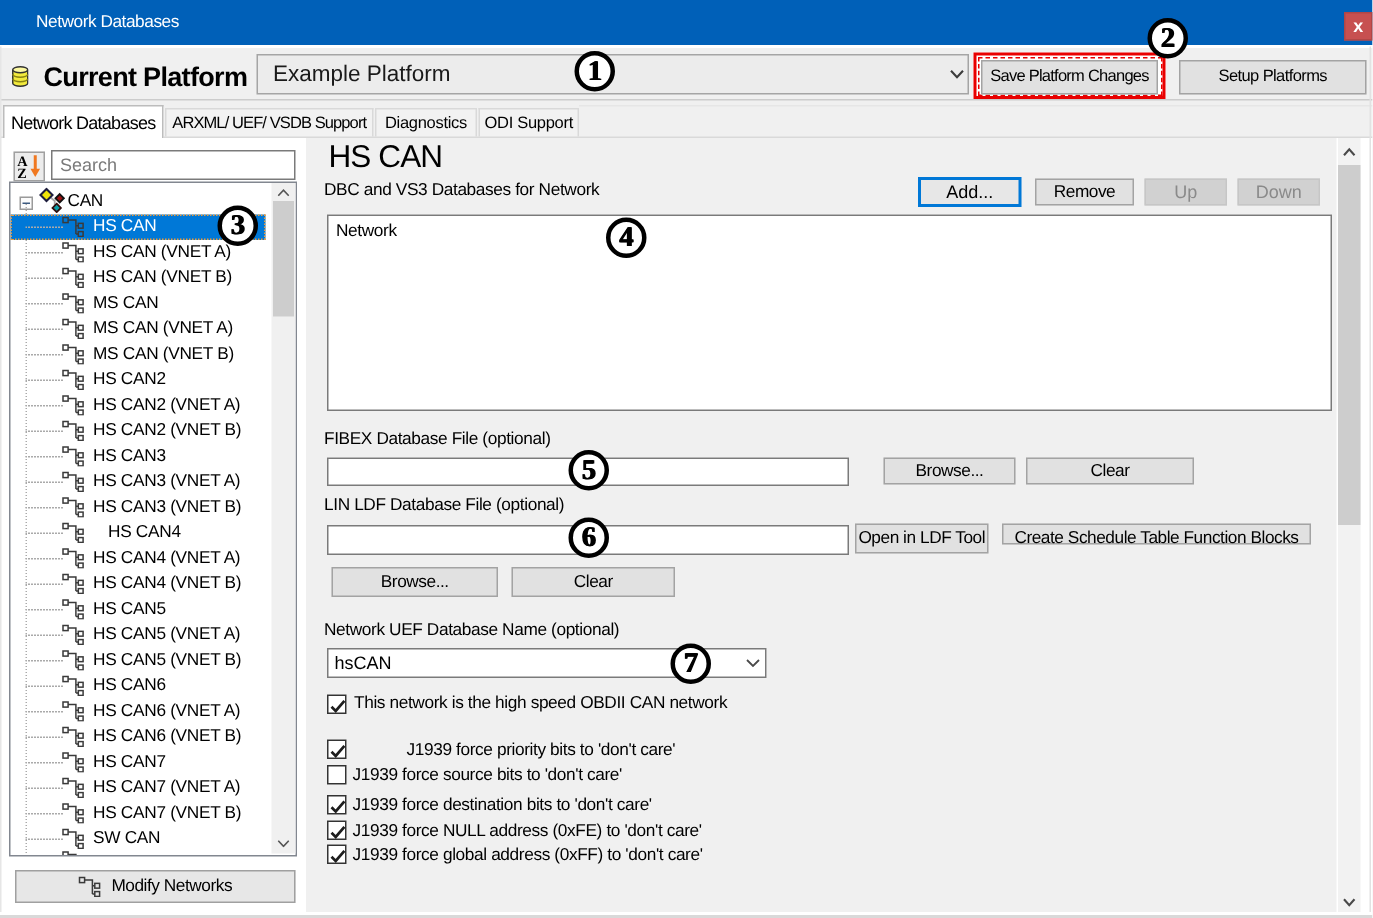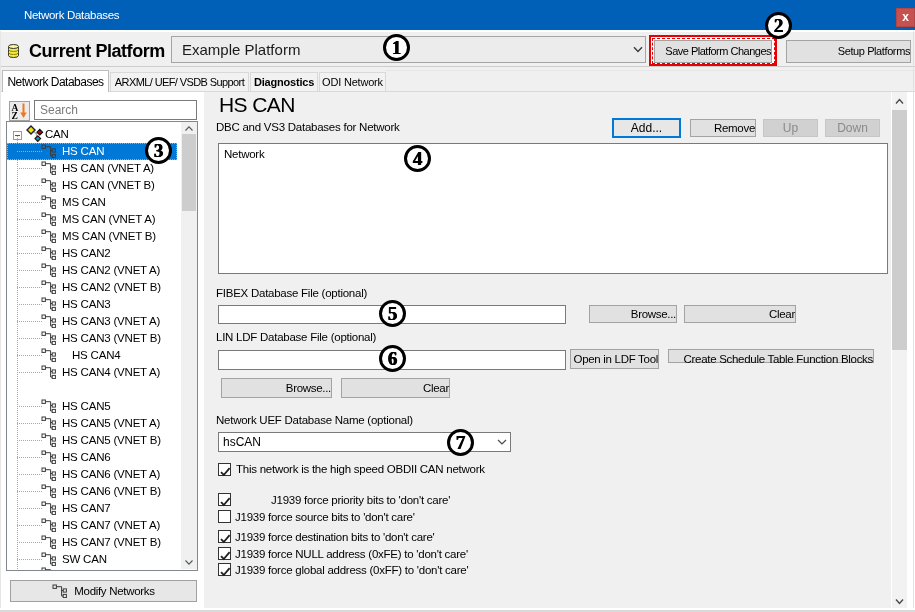--- a/index.html
+++ b/index.html
@@ -6,21 +6,21 @@
 html,body { width:915px; height:612px; }
 body { font-family:"Liberation Sans",sans-serif; position:relative; background:#ffffff; overflow:hidden; }
 .abs { position:absolute; }
 .titlebar { left:0; top:0; width:915px; height:30px; background:#0060b8; }
 .title-text { left:24px; top:9px; color:#ffffff; font-size:11.5px; letter-spacing:-0.3px; }
 .closebtn { left:896px; top:8px; width:19px; height:19px; background:#c75050; border:1px solid #b04646; color:#fff; font-size:12px; font-weight:bold; text-align:center; line-height:17px; }
 .whiteline { left:0; top:30px; width:915px; height:2px; background:#ffffff; }
 .toolbar { left:0; top:32px; width:915px; height:34px; background:#f0f0f0; }
 .curplat { left:29px; top:41px; font-size:18px; font-weight:bold; color:#000; letter-spacing:-0.45px; }
 .combo1 { left:171px; top:36px; width:475px; height:27px; background:#ececec; border:1px solid #a5a5a5; font-size:15px; color:#1a1a1a; line-height:25px; padding-left:10px; }
-.btn { background:#e1e1e1; border:1px solid #a3a3a3; font-size:11.5px; color:#000; text-align:right; white-space:nowrap; letter-spacing:-0.3px; }
+.btn { background:#e1e1e1; border:1px solid #a3a3a3; font-size:11.5px; color:#000; text-align:center; white-space:nowrap; letter-spacing:-0.3px; }
 .savebtn { left:654px; top:40px; width:118px; height:23px; line-height:21px; letter-spacing:-0.5px; font-size:11px; }
 .setupbtn { left:786px; top:40px; width:125px; height:23px; line-height:21px; font-size:11px; letter-spacing:-0.4px; }
 .redrect { left:649px; top:35px; width:128px; height:31px; border:2px solid #e90000; background:#ffffff; }
 .redrect-in { left:0.5px; top:0.5px; width:123px; height:26px; border:1px dashed #e90000; }
 .tabline { left:0; top:66px; width:915px; height:1px; background:#cccccc; }
 .tabstrip { left:0; top:66px; width:915px; height:26px; background:#f0f0f0; }
 .tab { position:absolute; font-size:11px; color:#000; text-align:center; border:1px solid #d9d9d9; border-bottom:none; background:#f2f2f2; white-space:nowrap; letter-spacing:-0.2px; }
 .tab-active { left:2px; top:70px; width:107px; height:22px; background:#ffffff; border:1px solid #bcbcbc; border-bottom:none; line-height:22px; z-index:3; font-size:12px; letter-spacing:-0.5px; }
 .tabs-bottom { left:0; top:91px; width:915px; height:1px; background:#d9d9d9; }
 .panel { left:204px; top:92px; width:687px; height:516px; background:#f0f0f0; }
@@ -80,22 +80,22 @@
   </svg>
 <div class="abs redrect">
     <div class="abs redrect-in"></div>
   </div>
 <div class="abs btn savebtn">Save Platform Changes</div>
 <div class="abs btn setupbtn">Setup Platforms</div>
 
 <div class="abs tabstrip"></div>
 <div class="abs tabline"></div>
 <div class="tab" style="left:110px;top:72px;width:139px;height:19px;line-height:19px;letter-spacing:-0.6px;">ARXML/ UEF/ VSDB Support</div>
-<div class="tab" style="left:250px;top:72px;width:68px;height:19px;line-height:19px;font-weight:bold;">Diagnostics</div>
-<div class="tab" style="left:319px;top:72px;width:67px;height:19px;line-height:19px;">ODI Network</div>
+<div class="tab" style="left:250px;top:72px;width:68px;height:19px;line-height:19px;">Diagnostics</div>
+<div class="tab" style="left:319px;top:72px;width:67px;height:19px;line-height:19px;">ODI Support</div>
 <div class="abs tabs-bottom"></div>
 <div class="abs" style="left:386px;top:70px;width:529px;height:1px;background:#e6e6e6;"></div>
 <div class="tab tab-active">Network Databases</div>
 
 <div class="abs panel"></div>
 <div class="lbl" style="left:219px;top:93px;font-size:21px;letter-spacing:-0.6px;">HS CAN</div>
 <div class="lbl" style="left:216px;top:121px;">DBC and VS3 Databases for Network</div>
 <div class="abs" style="left:612px;top:118px;width:69px;height:20px;border:2px solid #0078d7;background:#e7e7e7;font-size:12px;text-align:center;line-height:16px;">Add...</div>
 <div class="abs btn" style="left:690px;top:119px;width:66px;height:18px;line-height:16px;">Remove</div>
 <div class="abs" style="left:763px;top:119px;width:55px;height:18px;background:#d1d1d1;border:1px solid #c6c6c6;color:#8a8a8a;font-size:12px;text-align:center;line-height:16px;">Up</div>
@@ -277,20 +277,28 @@
     <span class="txt" style="left:55px;padding-left:10px;">HS CAN4</span>
     </div>
     <div class="trow " style="top:242px;">
 
     <div style="position:absolute;left:10px;top:8px;width:25px;height:1px;background-image:repeating-linear-gradient(to right,#aaa 0 1px,transparent 1px 2px);"></div>
     <svg style="position:absolute;left:34px;top:1px" width="16" height="14" viewBox="0 0 16 14">
         <use href="#net"></use>
       </svg>
     <span class="txt" style="left:55px;">HS CAN4 (VNET A)</span>
     </div>
+    <div class="trow " style="top:259px;">
+
+    <div style="position:absolute;left:10px;top:8px;width:25px;height:1px;background-image:repeating-linear-gradient(to right,#aaa 0 1px,transparent 1px 2px);"></div>
+    <svg style="position:absolute;left:34px;top:1px" width="16" height="14" viewBox="0 0 16 14">
+        <use href="#net"></use>
+      </svg>
+    <span class="txt" style="left:55px;">HS CAN4 (VNET B)</span>
+    </div>
     <div class="trow " style="top:276px;">
 
     <div style="position:absolute;left:10px;top:8px;width:25px;height:1px;background-image:repeating-linear-gradient(to right,#aaa 0 1px,transparent 1px 2px);"></div>
     <svg style="position:absolute;left:34px;top:1px" width="16" height="14" viewBox="0 0 16 14">
         <use href="#net"></use>
       </svg>
     <span class="txt" style="left:55px;">HS CAN5</span>
     </div>
     <div class="trow " style="top:293px;">
 

